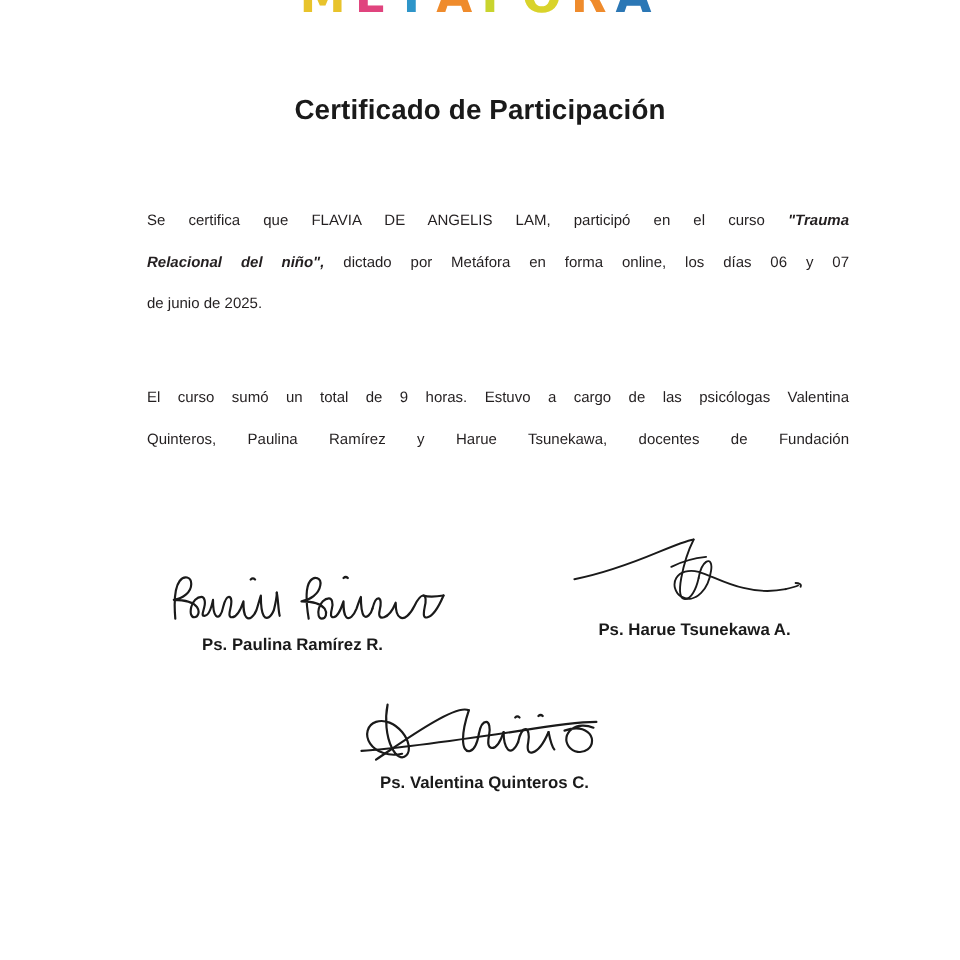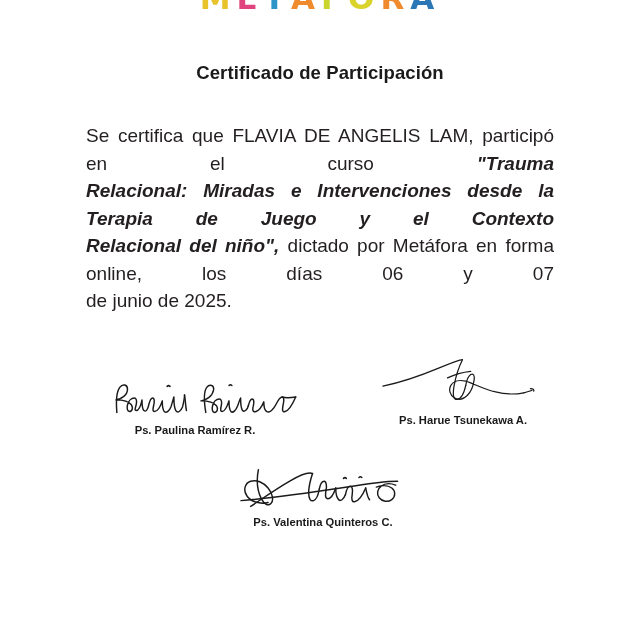--- a/index.html
+++ b/index.html
@@ -50,26 +50,26 @@
     top: 62px;
     left: 0;
     width: 640px;
     text-align: center;
     font-size: 18.5px;
     font-weight: bold;
     letter-spacing: 0.1px;
     color: #1a1a1a;
   }
   .para {
-    font-size: 19px;
+    font-size: 10px;
     line-height: 27.5px;
     color: #231f20;
     text-align: justify;
     text-justify: inter-word;
-    margin: 0;
+    margin: 12px;
   }
   .para-1 { top: 122px; position: absolute; left: 86px; width: 468px; }
   .para-2 { top: 240px; position: absolute; left: 86px; width: 468px; }
   .para .line { display: block; }
   .para .line.justified {
     text-align: justify;
     text-align-last: justify;
   }
   .para .line.last { text-align: left; text-align-last: left; }
 
@@ -106,26 +106,27 @@
 <div class="page">
 
   <div class="logo-wrap">
     <div class="logo" id="logo-letters"><span style="color: rgb(232, 195, 43);">M</span><span style="color: rgb(224, 68, 126);">E</span><span style="color: rgb(46, 149, 201);">T</span><span style="color: rgb(239, 139, 44);">A</span><span style="color: rgb(201, 212, 46);">F</span><span style="color: rgb(217, 211, 43);">O</span><span style="color: rgb(239, 139, 44);">R</span><span style="color: rgb(43, 119, 181);">A</span></div>
   </div>
 
   <div class="title">Certificado de Participación</div>
 
   <div class="para para-1">
     <span class="line justified"><span>Se certifica que FLAVIA DE ANGELIS LAM, participó en el curso </span><span class="course-title">"Trauma</span></span>
-    <span class="line justified course-title">Relacional: Miradas e Intervenciones desde la Terapia de Juego y el Contexto</span>
     <span class="line justified"><span class="course-title">Relacional del niño",</span><span> dictado por Metáfora en forma online, los días 06 y 07</span></span>
     <span class="line last">de junio de 2025.</span>
   </div>
 
   <div class="para para-2">
+    <span class="line justified">El curso sumó un total de 9 horas. Estuvo a cargo de las psicólogas Valentina</span>
+    <span class="line justified">Quinteros, Paulina Ramírez y Harue Tsunekawa, docentes de Fundación</span>
   </div>
 
   <div class="sig sig-left">
     <svg class="sig-img" viewBox="0 0 230 60">
       <g fill="none" stroke="#1a1a1a" stroke-width="1.5" stroke-linecap="round" stroke-linejoin="round">
         <path d="M34,46 C33,34 34,24 37,20 C40,16 45,17 45,22 C45,28 39,32 33,33 C40,33 46,34 49,38 C51,41 50,45 47,45 C45,45 44,42 45,38 C46,34 49,31 52,31 C54,31 55,34 54,38 C53,42 52,44 54,44 C57,44 59,38 60,33 C60,37 60,42 62,44 C64,46 66,43 67,38 C68,34 69,31 71,31 C73,31 73,35 72,39 C71,43 71,45 73,45 C76,45 79,40 81,34 C81,39 81,43 83,45 C85,47 88,45 90,40 C91,37 92,33 93,30 C93,35 93,41 95,44 C97,47 100,45 102,40 C103,36 104,32 104,28"></path>
         <path d="M104,28 C105,33 105,40 106,44"></path>
         <path d="M86,19 C87,18 88,18 89,19"></path>
         <path d="M126,46 C124,34 124,24 127,20 C130,16 135,18 134,23 C133,29 127,33 121,34 C128,34 134,35 137,39 C139,42 138,46 135,46 C133,46 132,43 133,39 C134,35 137,32 140,32 C142,32 143,35 142,39 C141,43 141,45 143,45 C146,45 148,40 150,34 C150,39 150,43 152,45 C154,47 157,44 159,39 C160,36 161,33 162,31 C162,36 162,41 164,44 C166,46 169,43 170,39"></path>
         <path d="M170,39 C171,35 172,32 174,32 C176,32 176,36 175,40 C174,44 175,46 178,45 C181,44 184,40 186,35 C186,40 187,44 189,45 C192,47 196,43 199,37 C201,33 203,30 205,30 C207,30 207,34 206,38 C205,43 205,46 208,45 C212,44 216,37 219,30"></path>

